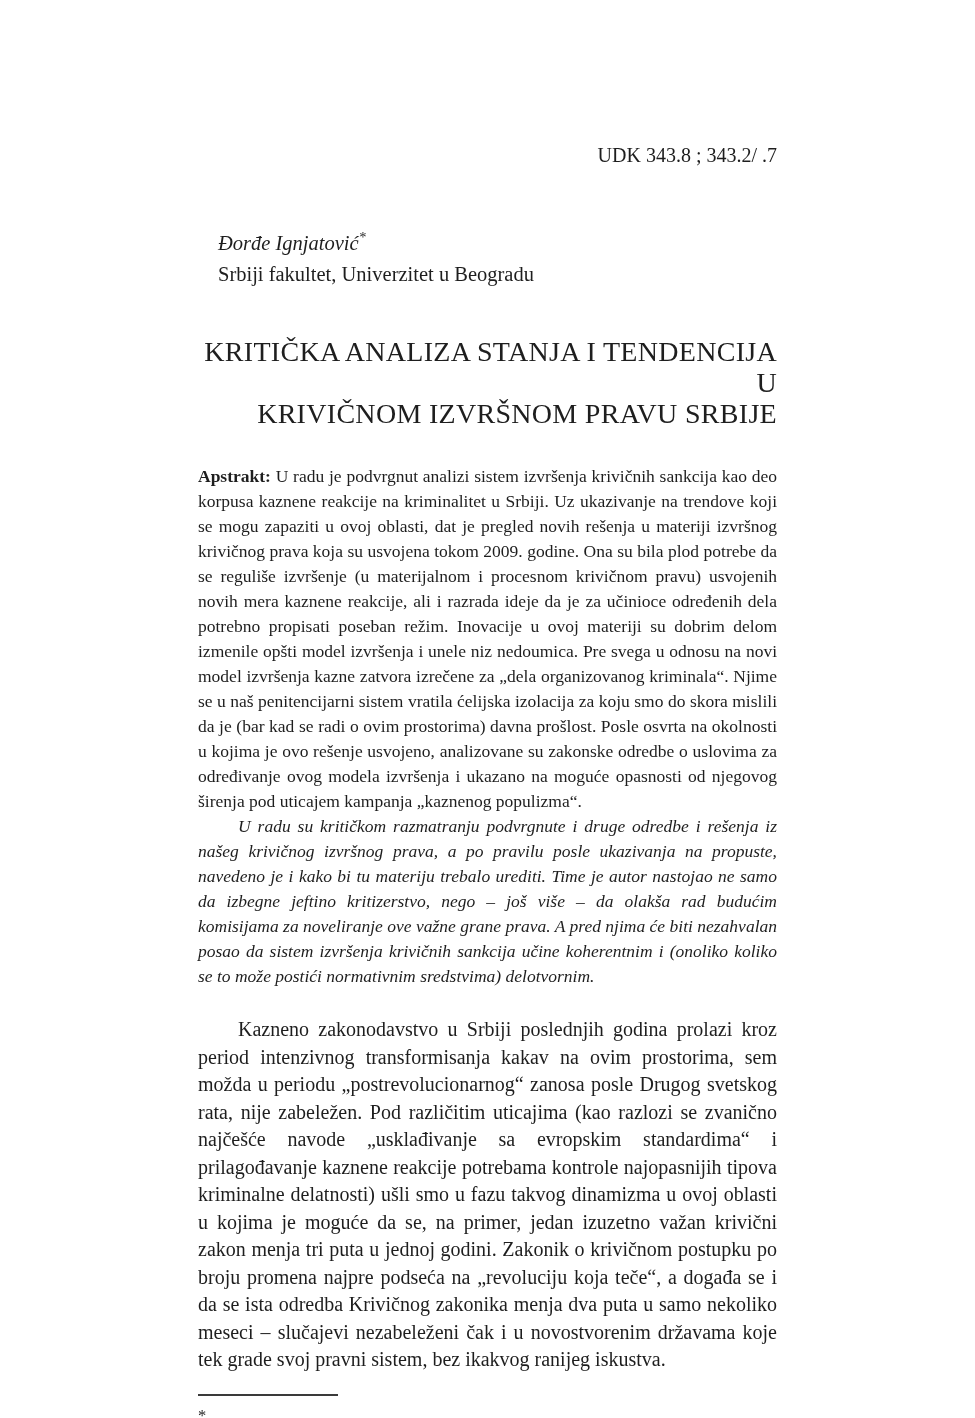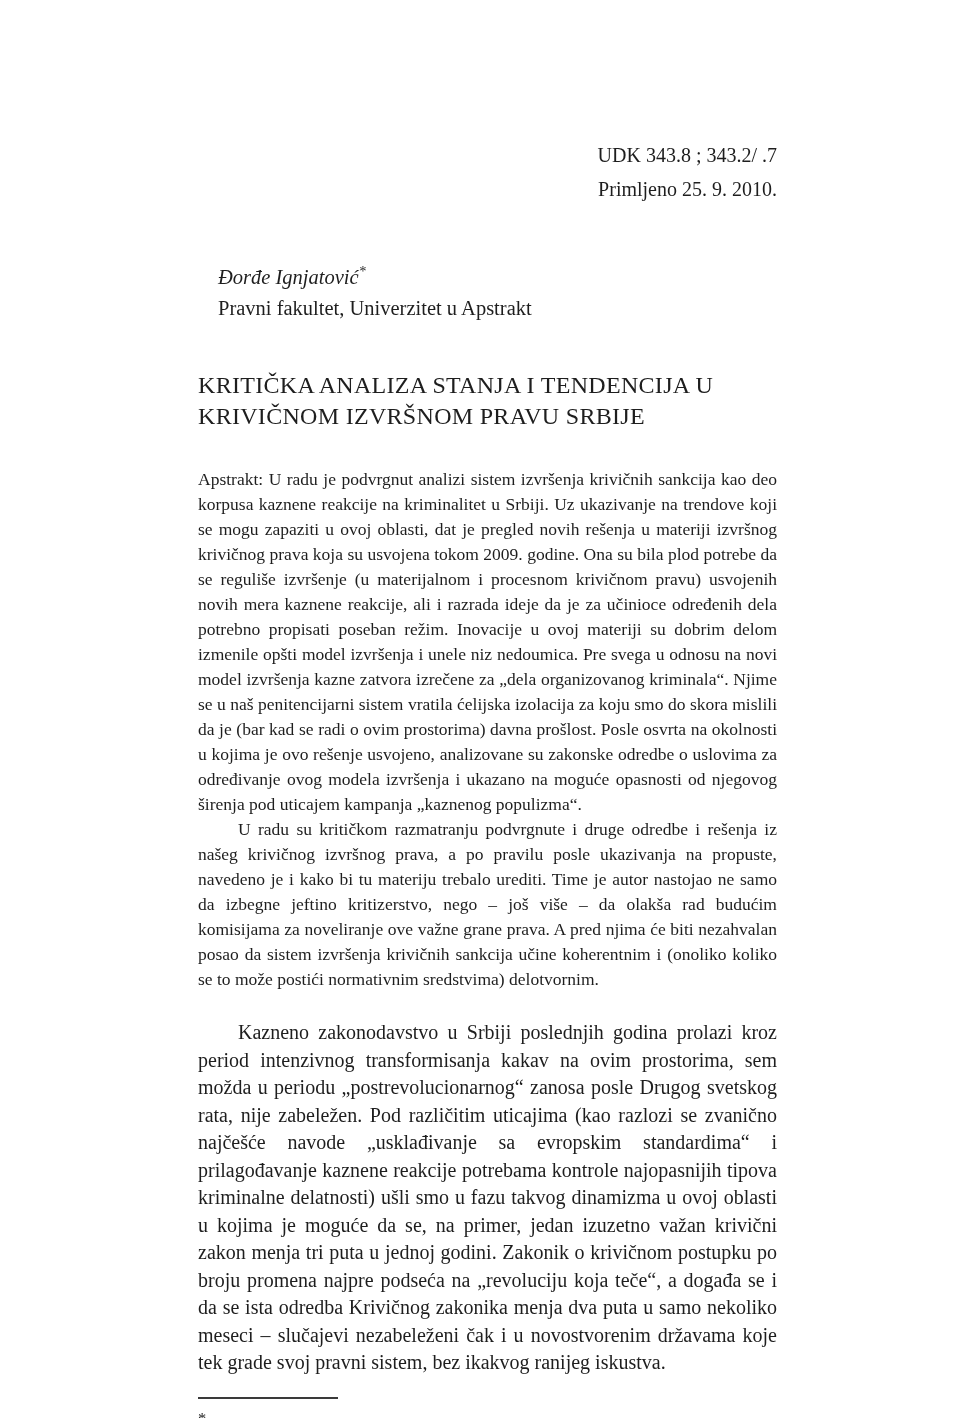--- a/index.html
+++ b/index.html
@@ -32,36 +32,36 @@
   }
   .author-name { font-style: italic; }
   .author-name sup {
     font-style: italic;
     font-size: 14px;
     vertical-align: super;
     line-height: 0;
   }
   .article-title {
     margin-top: 46px;
-    text-align: left;
-    font-size: 24px;
+    text-align: right;
+    font-size: 28px;
     line-height: 31px;
     font-weight: normal;
     letter-spacing: 0.3px;
     white-space: pre-line;
   }
   .abstract {
     margin-top: 35px;
     font-size: 17.5px;
     line-height: 25px;
     text-align: justify;
   }
   .abstract p { margin: 0; }
-  .abstract p.indent { text-indent: 40px; }
-  .abstract .label { font-weight: normal; }
+  .abstract p.indent { text-indent: 40px; font-style: italic; }
+  .abstract .label { font-weight: bold; }
   .keywords {
     margin-top: 26px;
     font-size: 17.5px;
     line-height: 25px;
     text-align: justify;
     padding-left: 118px;
     text-indent: -118px;
   }
   .keywords .label { font-weight: bold; }
   .section-heading {
@@ -101,26 +101,25 @@
     font-size: 17px;
   }
 </style>
 </head>
 <body>
 
 <div class="page">
 
   <div class="udk-block">
     <div>UDK 343.8 ; 343.2/ .7</div>
-    <div>Primljeno 25. 9. 2010.</div>
   </div>
 
   <div class="author-block">
     <div class="author-name"><span>Đorđe Ignjatović</span><sup>*</sup></div>
-    <div>Pravni fakultet, Univerzitet u Apstrakt</div>
+    <div>Srbiji fakultet, Univerzitet u Beogradu</div>
   </div>
 
   <h1 class="article-title">KRITIČKA ANALIZA STANJA I TENDENCIJA U
 KRIVIČNOM IZVRŠNOM PRAVU SRBIJE</h1>
 
   <div class="abstract">
     <p><span class="label">Apstrakt:</span> <span>U radu je podvrgnut analizi sistem izvršenja krivičnih sankcija kao deo korpusa kaznene reakcije na kriminalitet u Srbiji. Uz ukazivanje na trendove koji se mogu zapaziti u ovoj oblasti, dat je pregled novih rešenja u materiji izvršnog krivičnog prava koja su usvojena tokom 2009. godine. Ona su bila plod potrebe da se reguliše izvršenje (u materijalnom i procesnom krivičnom pravu) usvojenih novih mera kaznene reakcije, ali i razrada ideje da je za učinioce određenih dela potrebno propisati poseban režim. Inovacije u ovoj materiji su dobrim delom izmenile opšti model izvršenja i unele niz nedoumica. Pre svega u odnosu na novi model izvršenja kazne zatvora izrečene za „dela organizovanog kriminala“. Njime se u naš penitencijarni sistem vratila ćelijska izolacija za koju smo do skora mislili da je (bar kad se radi o ovim prostorima) davna prošlost. Posle osvrta na okolnosti u kojima je ovo rešenje usvojeno, analizovane su zakonske odredbe o uslovima za određivanje ovog modela izvršenja i ukazano na moguće opasnosti od njegovog širenja pod uticajem kampanja „kaznenog populizma“.</span></p>
     <p class="indent">U radu su kritičkom razmatranju podvrgnute i druge odredbe i rešenja iz našeg krivičnog izvršnog prava, a po pravilu posle ukazivanja na propuste, navedeno je i kako bi tu materiju trebalo urediti. Time je autor nastojao ne samo da izbegne jeftino kritizerstvo, nego – još više – da olakša rad budućim komisijama za noveliranje ove važne grane prava. A pred njima će biti nezahvalan posao da sistem izvršenja krivičnih sankcija učine koherentnim i (onoliko koliko se to može postići normativnim sredstvima) delotvornim.</p>
   </div>
 

